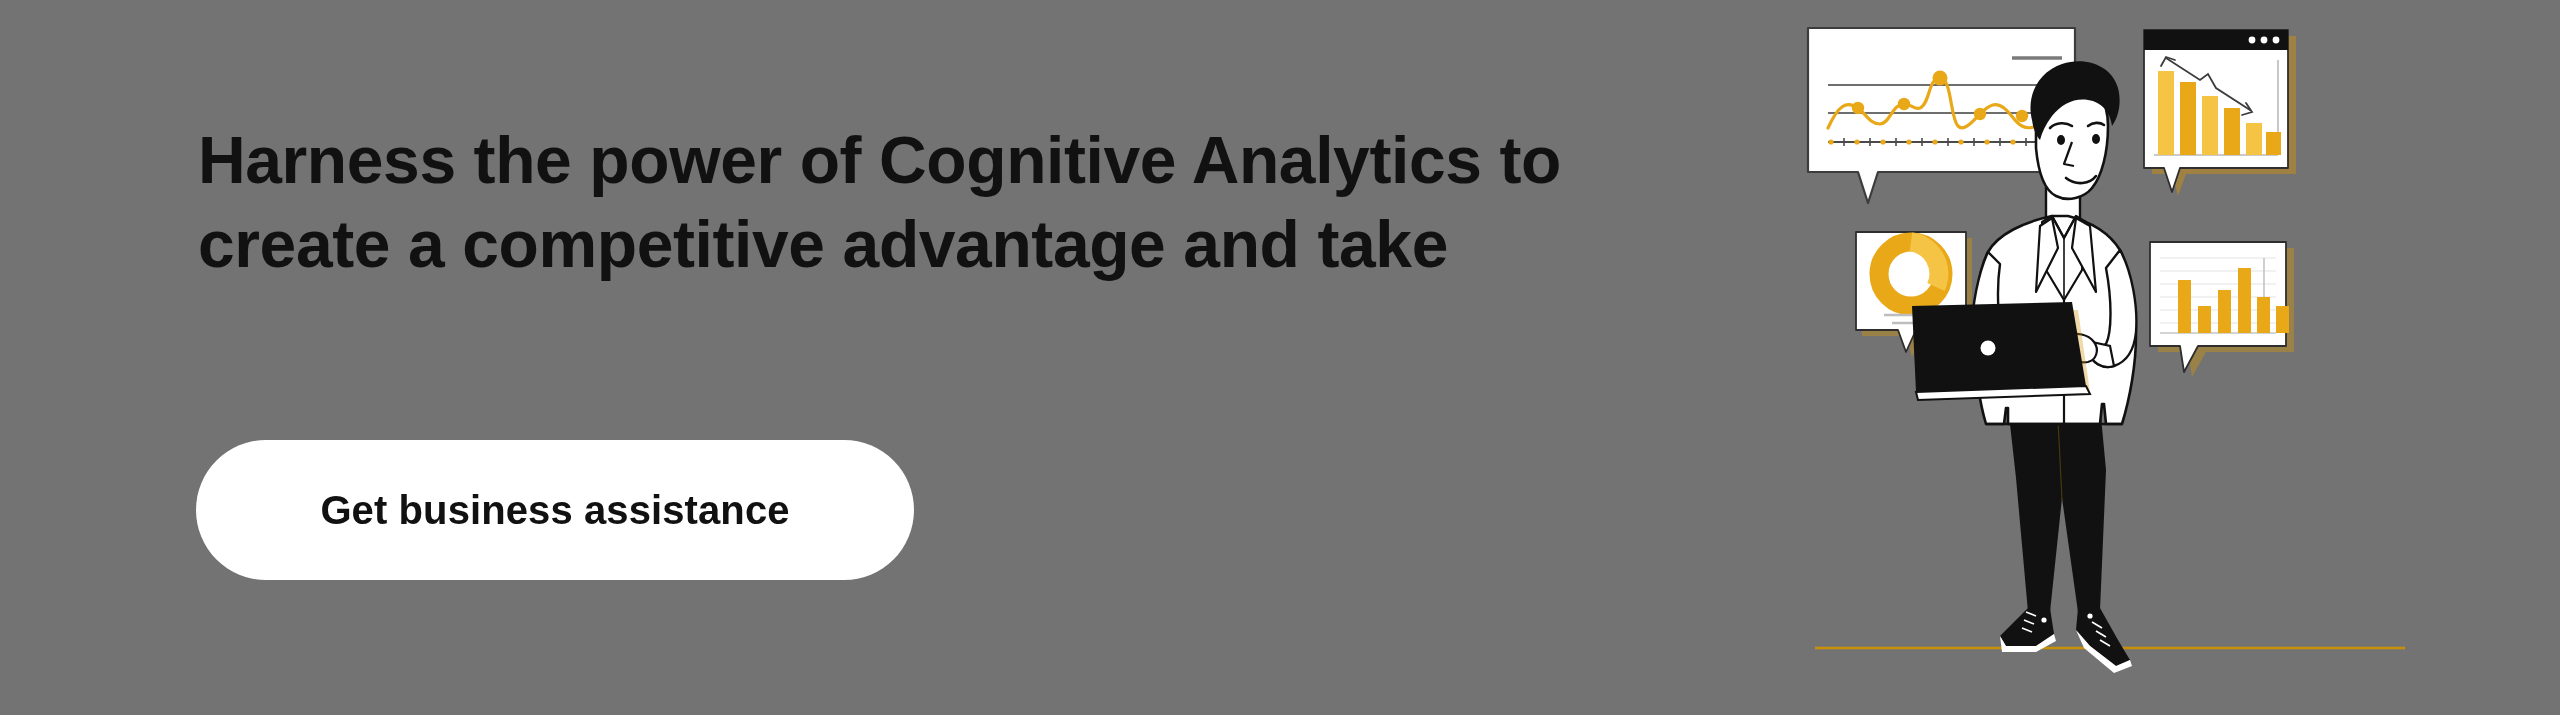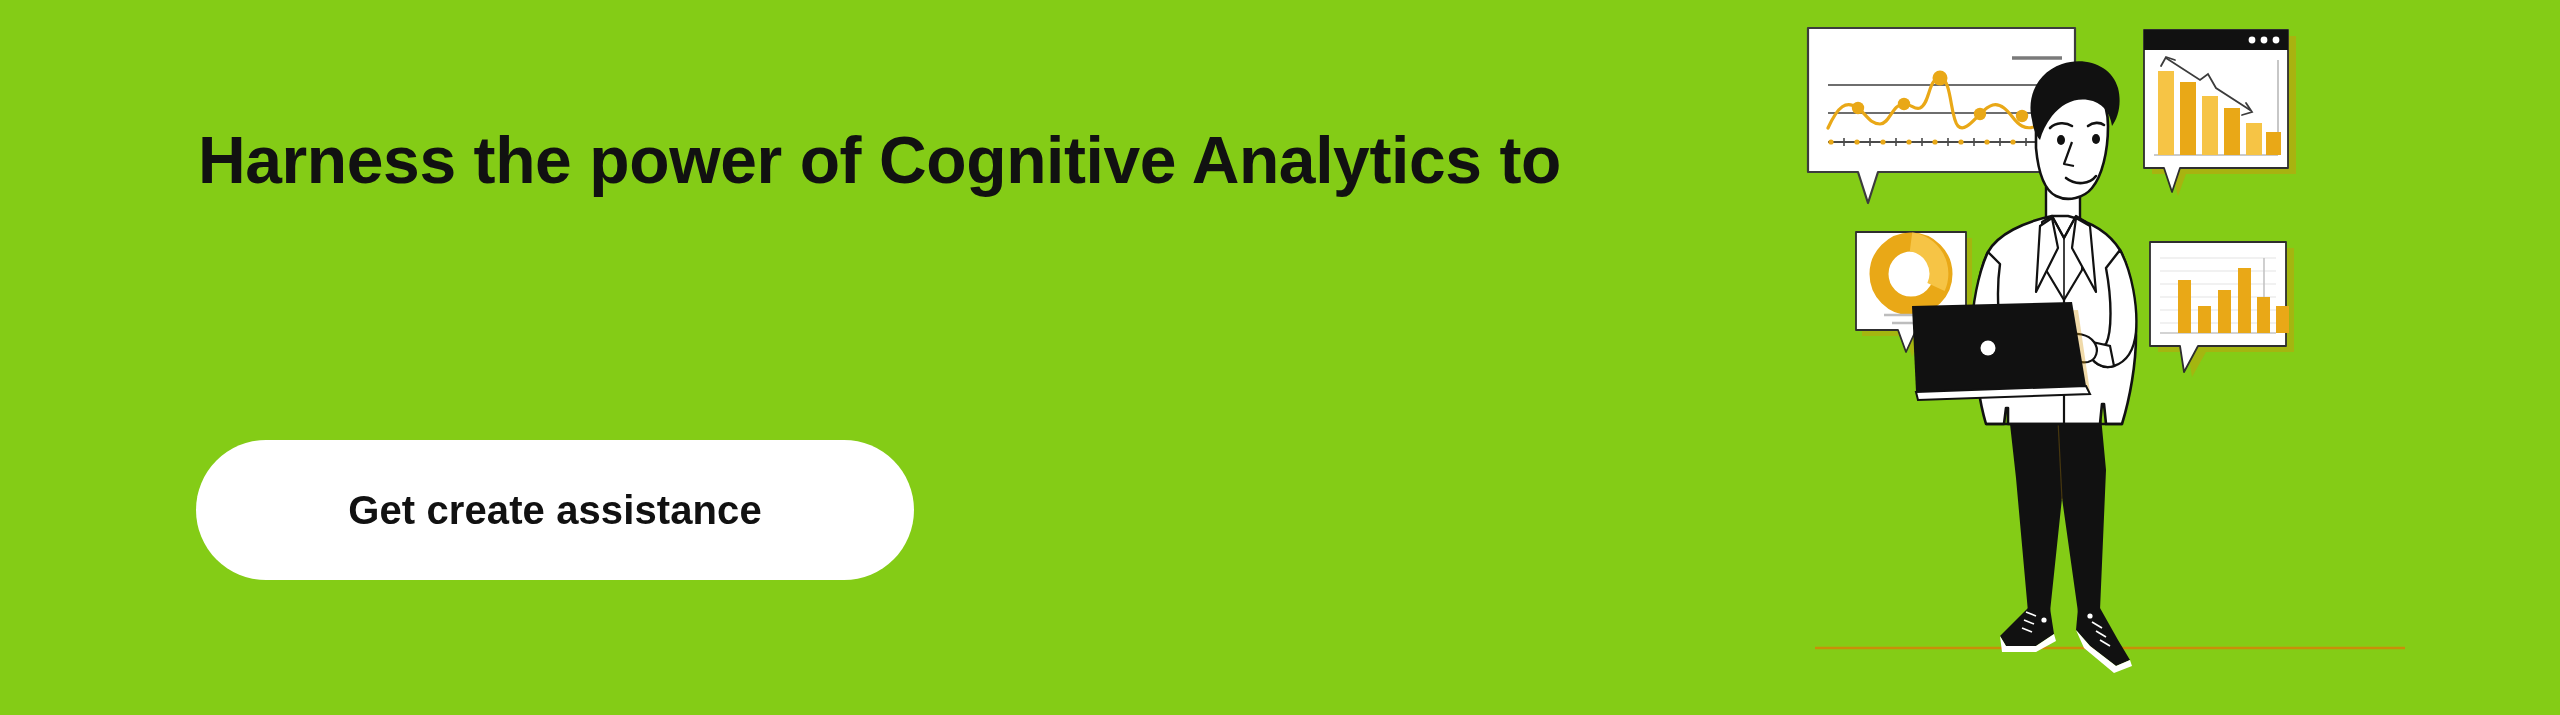--- a/index.html
+++ b/index.html
@@ -8,21 +8,21 @@
     background: #ffffff;
   }
   body {
     font-family: "Liberation Sans", sans-serif;
   }
 
   .banner {
     position: relative;
     width: 2560px;
     height: 715px;
-    background: #84cc16;
+    background: #737373;
     overflow: hidden;
   }
 
   
   .copy {
     position: absolute;
     left: 198px;
     top: 118px;
     width: 1500px;
   }
@@ -78,24 +78,25 @@
   }
 </style>
 </head>
 <body>
 
 <div class="banner">
 
   <div class="copy">
     <h1 class="headline">
       <span class="line">Harness the power of Cognitive Analytics to</span>
+      <span class="line">create a competitive advantage and take</span>
     </h1>
   </div>
 
-  <button class="cta-button">Get create assistance</button>
+  <button class="cta-button">Get business assistance</button>
 
   <div class="illustration">
     <svg viewBox="0 0 620 715" xmlns="http://www.w3.org/2000/svg" aria-hidden="true">
 
       <line x1="15" y1="648" x2="605" y2="648" stroke="#C98F08" stroke-width="2.5"></line>
 
       <g>
         <path d="M8 28 H275 V172 H78 L68 203 L58 172 H8 Z" fill="#FFFFFF" stroke="#3C3C3C" stroke-width="2.2" stroke-linejoin="round"></path>
 
         <line x1="212" y1="58" x2="262" y2="58" stroke="#7A7A7A" stroke-width="3.5"></line>

